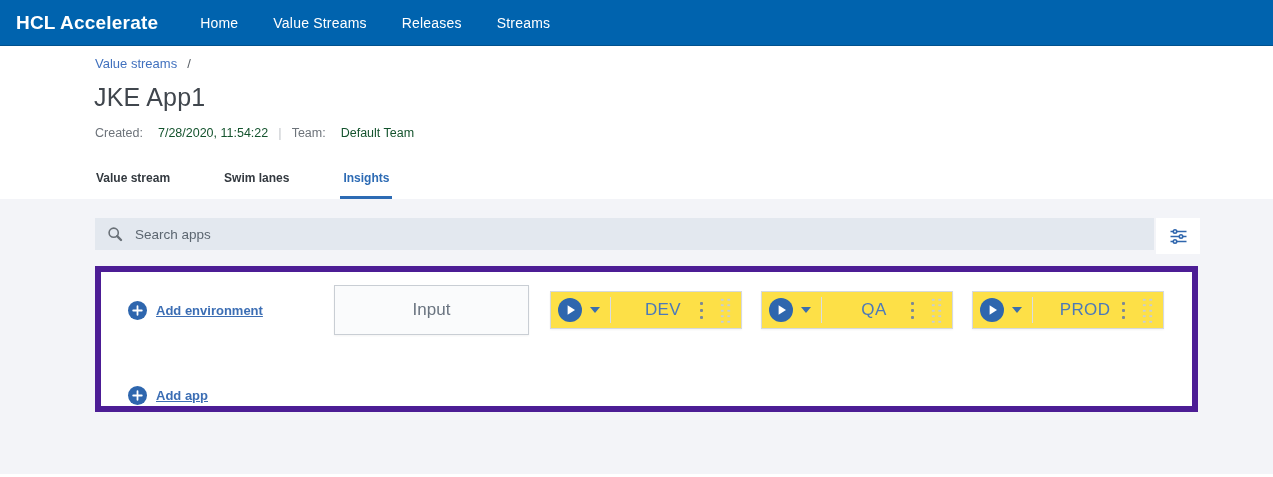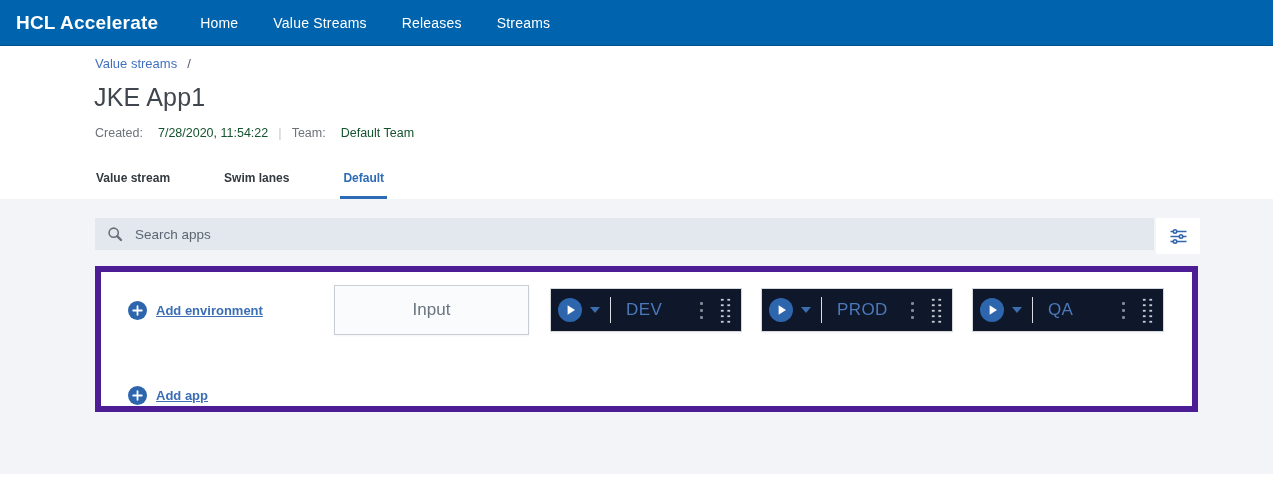--- a/index.html
+++ b/index.html
@@ -77,25 +77,26 @@
 
   .input-box {
     width:195px; height:50px; flex:0 0 195px;
     border:1px solid #c9ced4; background:#fafbfc;
     display:flex; align-items:center; justify-content:center;
     font-size:17px; color:#6a7480; margin-right:21px;
     box-shadow:0 1px 2px rgba(0,0,0,0.05);
     cursor:default;
   }
   .env-box {
-    width:192px; height:44px; flex:0 0 192px;
-    border:1px solid #d5d9de; background:#0f172a;
+    width:192px; height:38px; flex:0 0 192px;
+    border:1px solid #d5d9de; background:#fde047;
     display:flex; align-items:center;
     padding:0 9px 0 7px; margin-right:19px;
     box-shadow:0 1px 2px rgba(0,0,0,0.05);
+    text-align:center;
   }
   .play-btn { width:24px; height:24px; border:none; background:transparent; padding:0; cursor:pointer; line-height:0; }
   .caret {
     margin-left:8px; width:0; height:0; cursor:pointer;
     border-left:5px solid transparent; border-right:5px solid transparent;
     border-top:6px solid #3a6eae;
   }
   .env-divider { width:1px; height:26px; background:#d9dde2; margin-left:10px; }
   .env-name { flex:1; margin-left:15px; font-size:17px; color:#4b79ba; letter-spacing:0.4px; }
   .kebab {
@@ -134,21 +135,21 @@
     <span>Created:</span>
     <span class="meta-value">7/28/2020, 11:54:22</span>
     <span class="meta-divider">|</span>
     <span>Team:</span>
     <span class="meta-value">Default Team</span>
   </div>
 
   <div class="tabs">
     <div class="tab">Value stream</div>
     <div class="tab">Swim lanes</div>
-    <div class="tab active">Default</div>
+    <div class="tab active">Insights</div>
   </div>
 </section>
 
 <section class="content">
 
   <div class="toolbar">
     <div class="searchbox">
       <span style="line-height:0;">
         <svg width="16" height="16" viewBox="0 0 16 16">
           <circle cx="6.7" cy="6.7" r="4.6" fill="none" stroke="#697077" stroke-width="1.6"></circle>
@@ -212,35 +213,35 @@
 
       <div class="env-box">
         <button class="play-btn">
           <svg width="24" height="24" viewBox="0 0 24 24">
             <circle cx="12" cy="12" r="12" fill="#2e66ae"></circle>
             <path d="M9.6 7.3 L17 12 L9.6 16.7 Z" fill="#ffffff"></path>
           </svg>
         </button>
         <span class="caret"></span>
         <span class="env-divider"></span>
-        <span class="env-name">PROD</span>
+        <span class="env-name">QA</span>
         <span class="kebab"></span>
         <span class="drag-handle"></span>
       </div>
 
       <div class="env-box">
         <button class="play-btn">
           <svg width="24" height="24" viewBox="0 0 24 24">
             <circle cx="12" cy="12" r="12" fill="#2e66ae"></circle>
             <path d="M9.6 7.3 L17 12 L9.6 16.7 Z" fill="#ffffff"></path>
           </svg>
         </button>
         <span class="caret"></span>
         <span class="env-divider"></span>
-        <span class="env-name">QA</span>
+        <span class="env-name">PROD</span>
         <span class="kebab"></span>
         <span class="drag-handle"></span>
       </div>
 
     </div>
 
     <div class="row2">
       <div class="add-link">
         <span style="line-height:0;">
           <svg width="19" height="19" viewBox="0 0 19 19">

